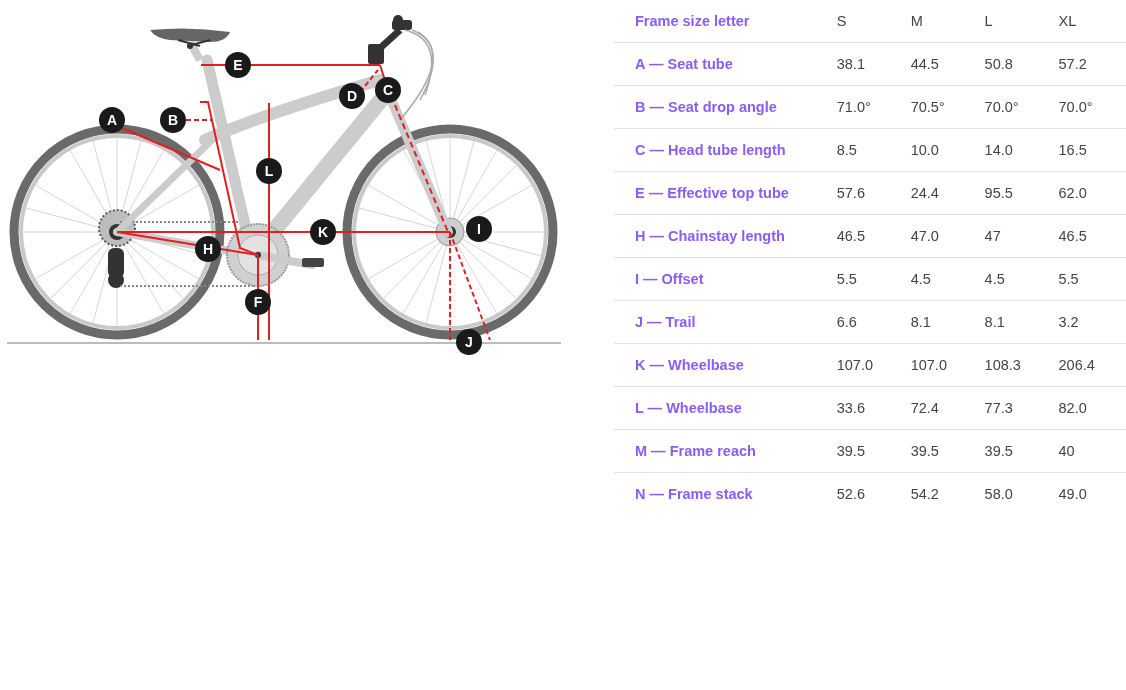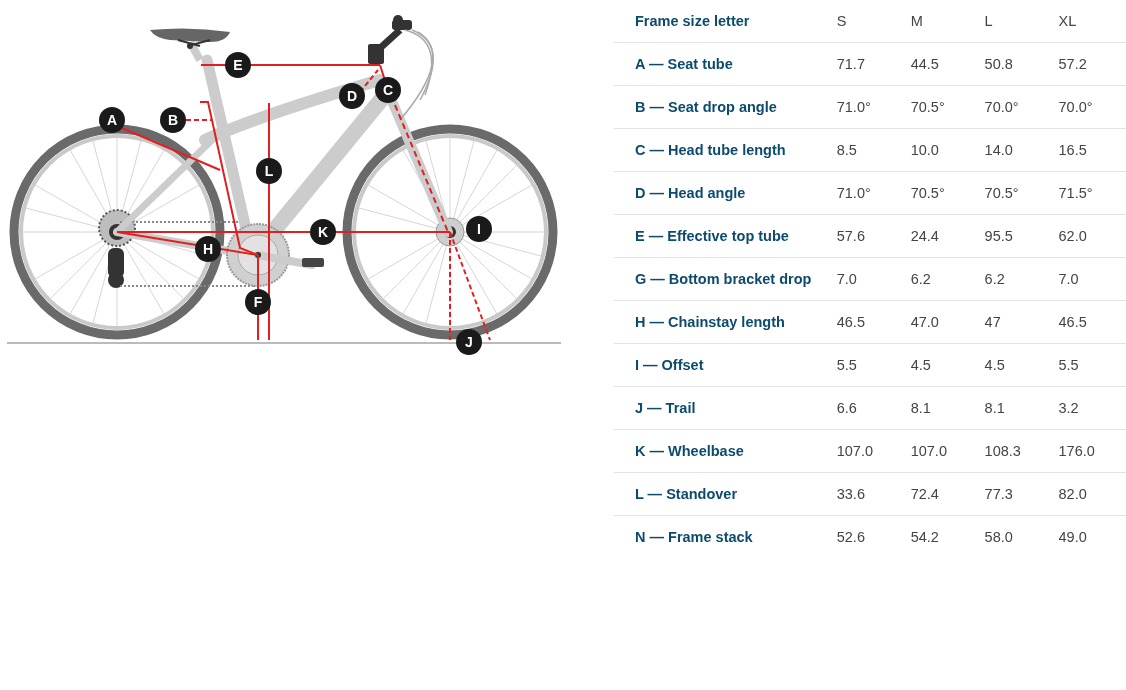--- a/index.html
+++ b/index.html
@@ -3,21 +3,21 @@
   <meta charset="utf-8">
   <style>
     html, body { margin: 0; padding: 0; background: #ffffff; }
     body { width: 1126px; height: 690px; position: relative; overflow: hidden;
            font-family: "Liberation Sans", "DejaVu Sans", sans-serif; }
     .diagram { position: absolute; left: 0; top: 0; width: 575px; height: 360px; }
     .diagram svg { display: block; }
     .geo-table { position: absolute; left: 614px; top: 0; width: 512px; border-collapse: collapse; }
     .geo-table td { height: 42px; padding: 0; border-bottom: 1px solid #e3e3e3; font-size: 14.5px; color: #444; vertical-align: middle; }
     .geo-table tr:last-child td { border-bottom: none; }
-    .geo-table td.label { padding-left: 21px; width: 212px; font-weight: bold; color: #0c4a6e; }
+    .geo-table td.label { padding-left: 21px; width: 212px; font-weight: bold; color: #8b5cf6; }
     .geo-table td.val { width: 77px; }
     .geo-table td.val.last { width: 70px; }
     .geo-table tr.head td { height: 42px; }
     .marker-text { font-family: "Liberation Sans", sans-serif; font-weight: bold; font-size: 14px; fill: #fff; }
   </style>
 </head>
 <body>
 
 <div class="diagram">
   <svg width="575" height="360" viewBox="0 0 575 360">
@@ -202,61 +202,47 @@
   <tbody id="geo-body">
     <tr class="head">
       <td class="label">Frame size letter</td>
       <td class="val">S</td>
       <td class="val">M</td>
       <td class="val">L</td>
       <td class="val last">XL</td>
     </tr>
       <tr>
         <td class="label">A — Seat tube</td>
-        <td class="val">71.7</td>
+        <td class="val">38.1</td>
         <td class="val">44.5</td>
         <td class="val">50.8</td>
         <td class="val last">57.2</td>
       </tr>
       <tr>
         <td class="label">B — Seat drop angle</td>
         <td class="val">71.0°</td>
         <td class="val">70.5°</td>
         <td class="val">70.0°</td>
         <td class="val last">70.0°</td>
       </tr>
       <tr>
         <td class="label">C — Head tube length</td>
         <td class="val">8.5</td>
         <td class="val">10.0</td>
         <td class="val">14.0</td>
         <td class="val last">16.5</td>
       </tr>
       <tr>
-        <td class="label">D — Head angle</td>
-        <td class="val">71.0°</td>
-        <td class="val">70.5°</td>
-        <td class="val">70.5°</td>
-        <td class="val last">71.5°</td>
-      </tr>
-      <tr>
         <td class="label">E — Effective top tube</td>
         <td class="val">57.6</td>
         <td class="val">24.4</td>
         <td class="val">95.5</td>
         <td class="val last">62.0</td>
       </tr>
       <tr>
-        <td class="label">G — Bottom bracket drop</td>
-        <td class="val">7.0</td>
-        <td class="val">6.2</td>
-        <td class="val">6.2</td>
-        <td class="val last">7.0</td>
-      </tr>
-      <tr>
         <td class="label">H — Chainstay length</td>
         <td class="val">46.5</td>
         <td class="val">47.0</td>
         <td class="val">47</td>
         <td class="val last">46.5</td>
       </tr>
       <tr>
         <td class="label">I — Offset</td>
         <td class="val">5.5</td>
         <td class="val">4.5</td>
@@ -268,28 +254,35 @@
         <td class="val">6.6</td>
         <td class="val">8.1</td>
         <td class="val">8.1</td>
         <td class="val last">3.2</td>
       </tr>
       <tr>
         <td class="label">K — Wheelbase</td>
         <td class="val">107.0</td>
         <td class="val">107.0</td>
         <td class="val">108.3</td>
-        <td class="val last">176.0</td>
-      </tr>
-      <tr>
-        <td class="label">L — Standover</td>
+        <td class="val last">206.4</td>
+      </tr>
+      <tr>
+        <td class="label">L — Wheelbase</td>
         <td class="val">33.6</td>
         <td class="val">72.4</td>
         <td class="val">77.3</td>
         <td class="val last">82.0</td>
+      </tr>
+      <tr>
+        <td class="label">M — Frame reach</td>
+        <td class="val">39.5</td>
+        <td class="val">39.5</td>
+        <td class="val">39.5</td>
+        <td class="val last">40</td>
       </tr>
       <tr>
         <td class="label">N — Frame stack</td>
         <td class="val">52.6</td>
         <td class="val">54.2</td>
         <td class="val">58.0</td>
         <td class="val last">49.0</td>
       </tr>
     </tbody>
 </table>

